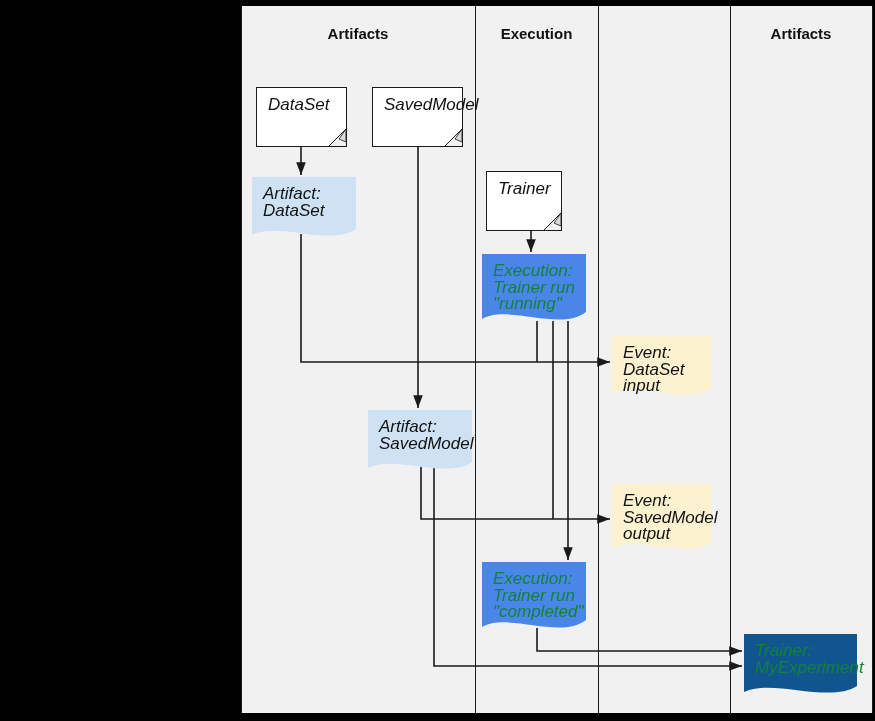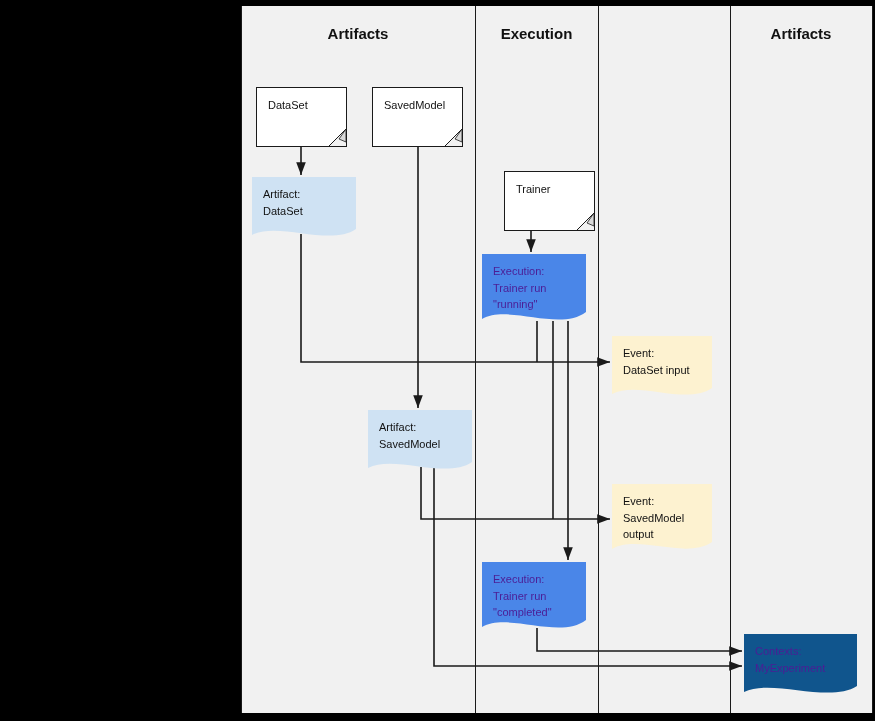--- a/index.html
+++ b/index.html
@@ -19,29 +19,29 @@
   .col-head{position:absolute;top:17px;height:22px;line-height:22px;
             text-align:center;font-size:15px;font-weight:bold;color:#111;}
 
   
   #edges{position:absolute;left:0;top:0;width:632px;height:707px;
          pointer-events:none;}
 
   
   .node{position:absolute;box-sizing:border-box;}
   .node .txt{position:absolute;left:11px;top:9px;right:8px;
-             font-size:11px;line-height:16.5px;white-space:pre-line;}
+             font-size:17px;line-height:16.5px;white-space:pre-line;font-style:italic;}
 
   
   .note{background:#fff;border:1px solid #1a1a1a;}
 
   
   .wavy{position:absolute;left:0;top:0;}
   .light .txt{color:#111;}
-  .dark .txt{color:#4c1d95;}
+  .dark .txt{color:#15803d;}
 </style>
 </head>
 <body>
 
 <div id="stage">
 
   <div id="canvas">
 
     <div class="col-rule" style="left:0px"></div>
     <div class="col-rule" style="left:234px"></div>
@@ -94,21 +94,21 @@
 
     <div class="node note light" style="left:131px;top:81px;width:91px;height:60px">
       <span class="txt">SavedModel</span>
       <svg class="wavy" style="right:0;bottom:0;left:auto;top:auto" width="17" height="17">
         <path d="M17,0 L17,17 L0,17 Z" fill="#f1f1f1"></path>
         <path d="M17,0 L0,17" stroke="#1a1a1a" stroke-width="1" fill="none"></path>
         <path d="M17,0 L10,10 L17,13 Z" fill="#d9d9d9" stroke="#1a1a1a" stroke-width="0.8"></path>
       </svg>
     </div>
 
-    <div class="node note light" style="left:263px;top:165px;width:91px;height:60px">
+    <div class="node note light" style="left:245px;top:165px;width:76px;height:60px">
       <span class="txt">Trainer</span>
       <svg class="wavy" style="right:0;bottom:0;left:auto;top:auto" width="17" height="17">
         <path d="M17,0 L17,17 L0,17 Z" fill="#f1f1f1"></path>
         <path d="M17,0 L0,17" stroke="#1a1a1a" stroke-width="1" fill="none"></path>
         <path d="M17,0 L10,10 L17,13 Z" fill="#d9d9d9" stroke="#1a1a1a" stroke-width="0.8"></path>
       </svg>
     </div>
 
     <div class="node light" style="left:11px;top:171px;width:104px;height:64px">
       <svg class="wavy" width="104" height="64" viewBox="0 0 104 64">
@@ -158,18 +158,18 @@
       </svg>
       <span class="txt">Event:
 SavedModel
 output</span>
     </div>
 
     <div class="node dark" style="left:503px;top:628px;width:113px;height:64px">
       <svg class="wavy" width="113" height="64" viewBox="0 0 113 64">
         <path d="M0,0 H113 V52 C85,70 28,44 0,58 Z" fill="#10558d"></path>
       </svg>
-      <span class="txt">Contexts:
+      <span class="txt">Trainer:
 MyExperiment</span>
     </div>
 
   </div>
 </div>
 
 </body></html>

